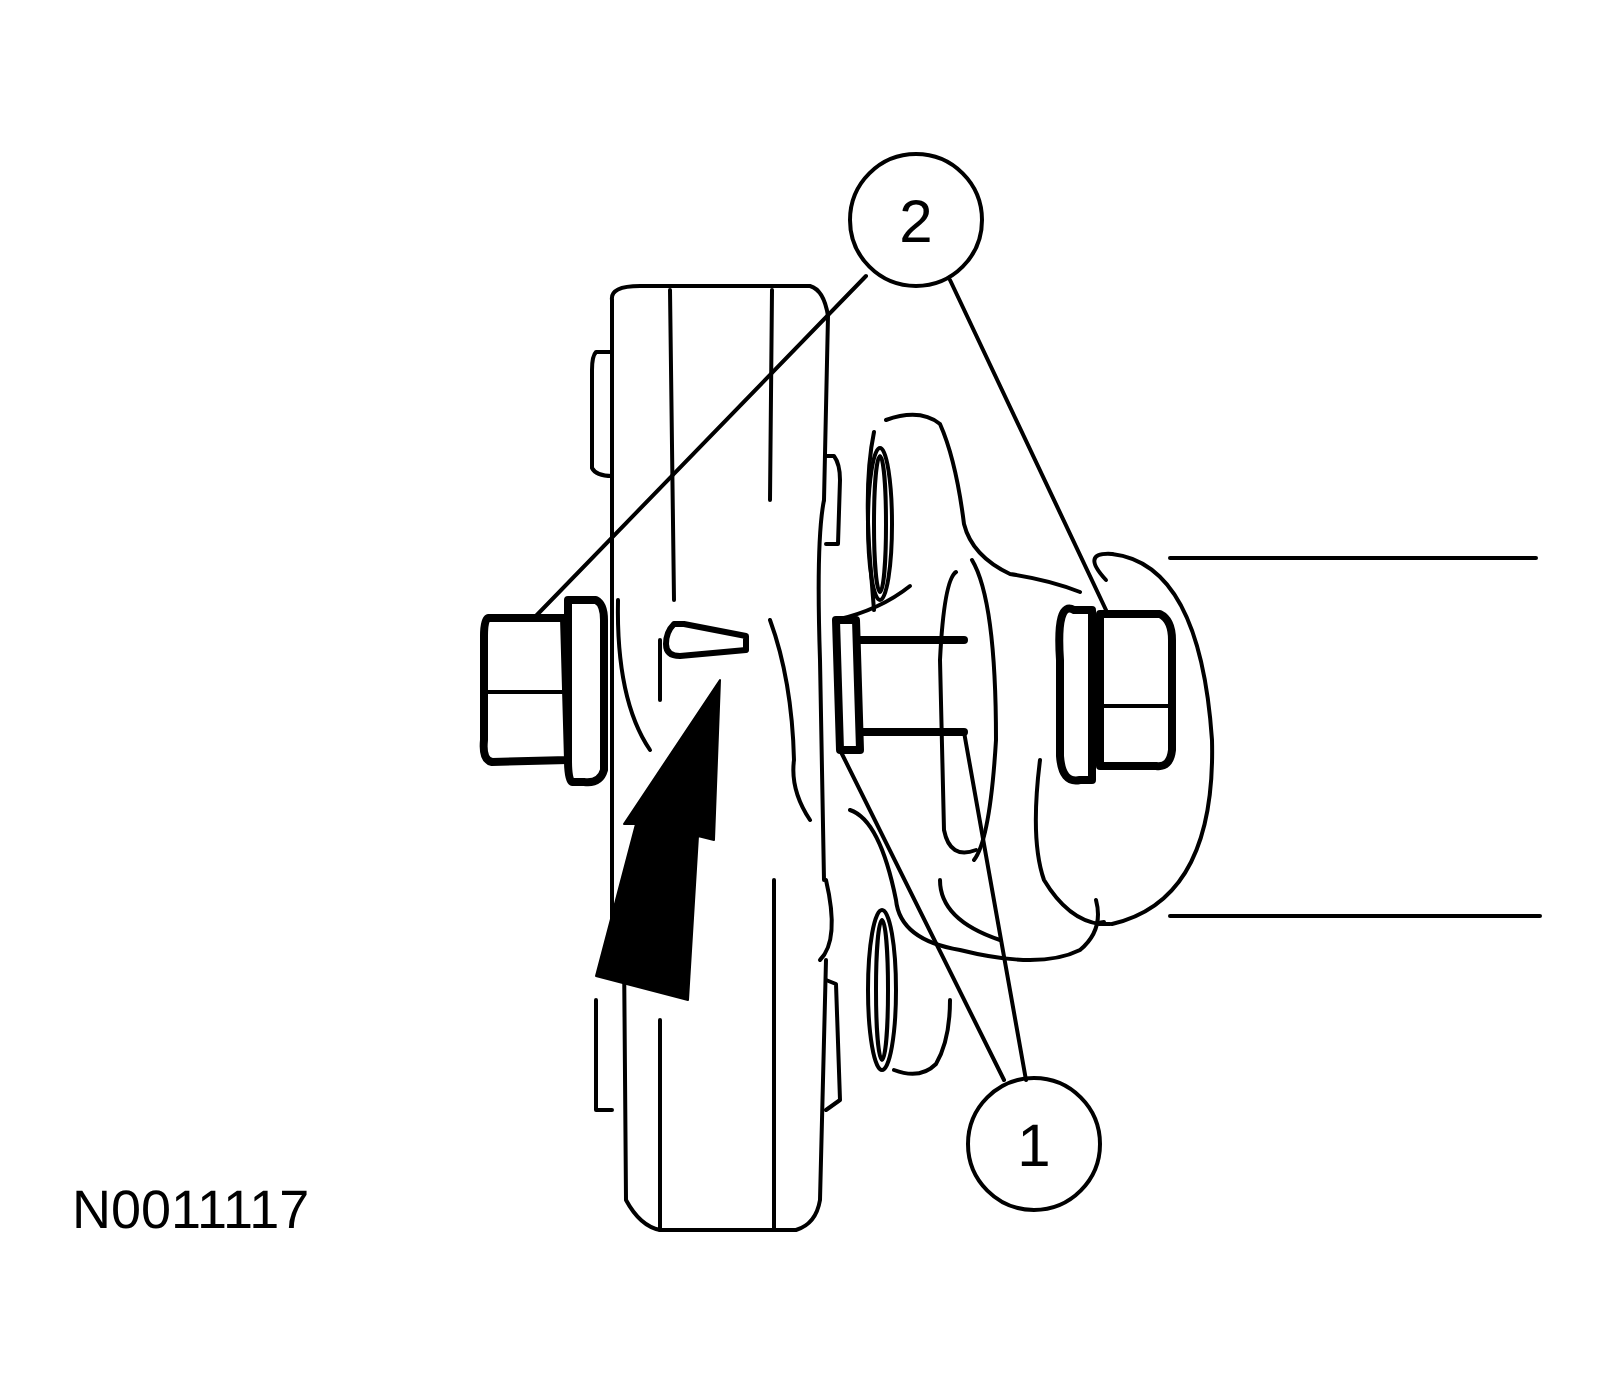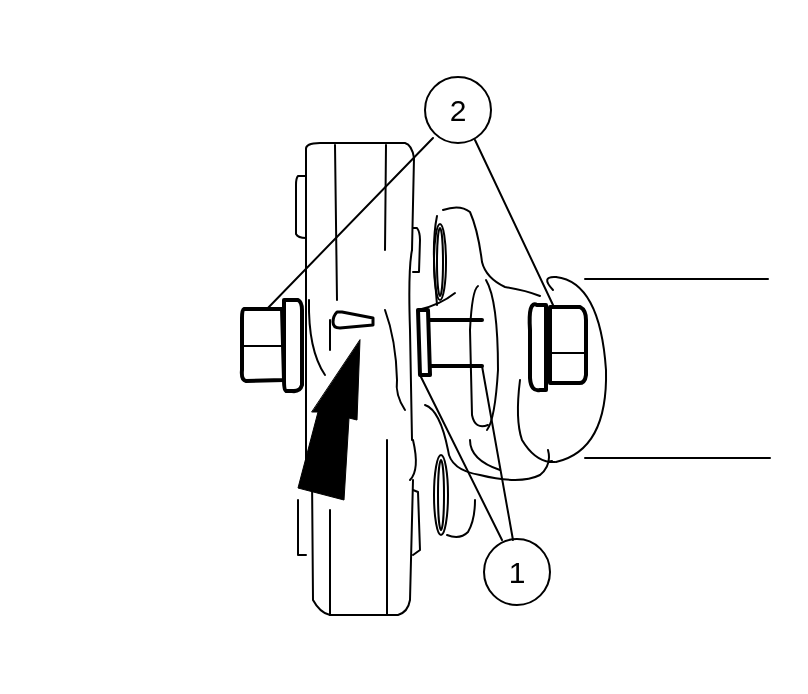--- a/index.html
+++ b/index.html
@@ -91,13 +91,14 @@
     <g>
       <circle cx="458" cy="110" r="33" stroke-width="2"></circle>
       <text class="callout-num" x="458" y="121" text-anchor="middle" stroke="none">2</text>
     </g>
     <g>
       <circle cx="517" cy="572" r="33" stroke-width="2"></circle>
       <text class="callout-num" x="517" y="583" text-anchor="middle" stroke="none">1</text>
     </g>
   </svg>
 
+  <div class="ref-id">N0011117</div>
 </div>
 
 </body></html>

